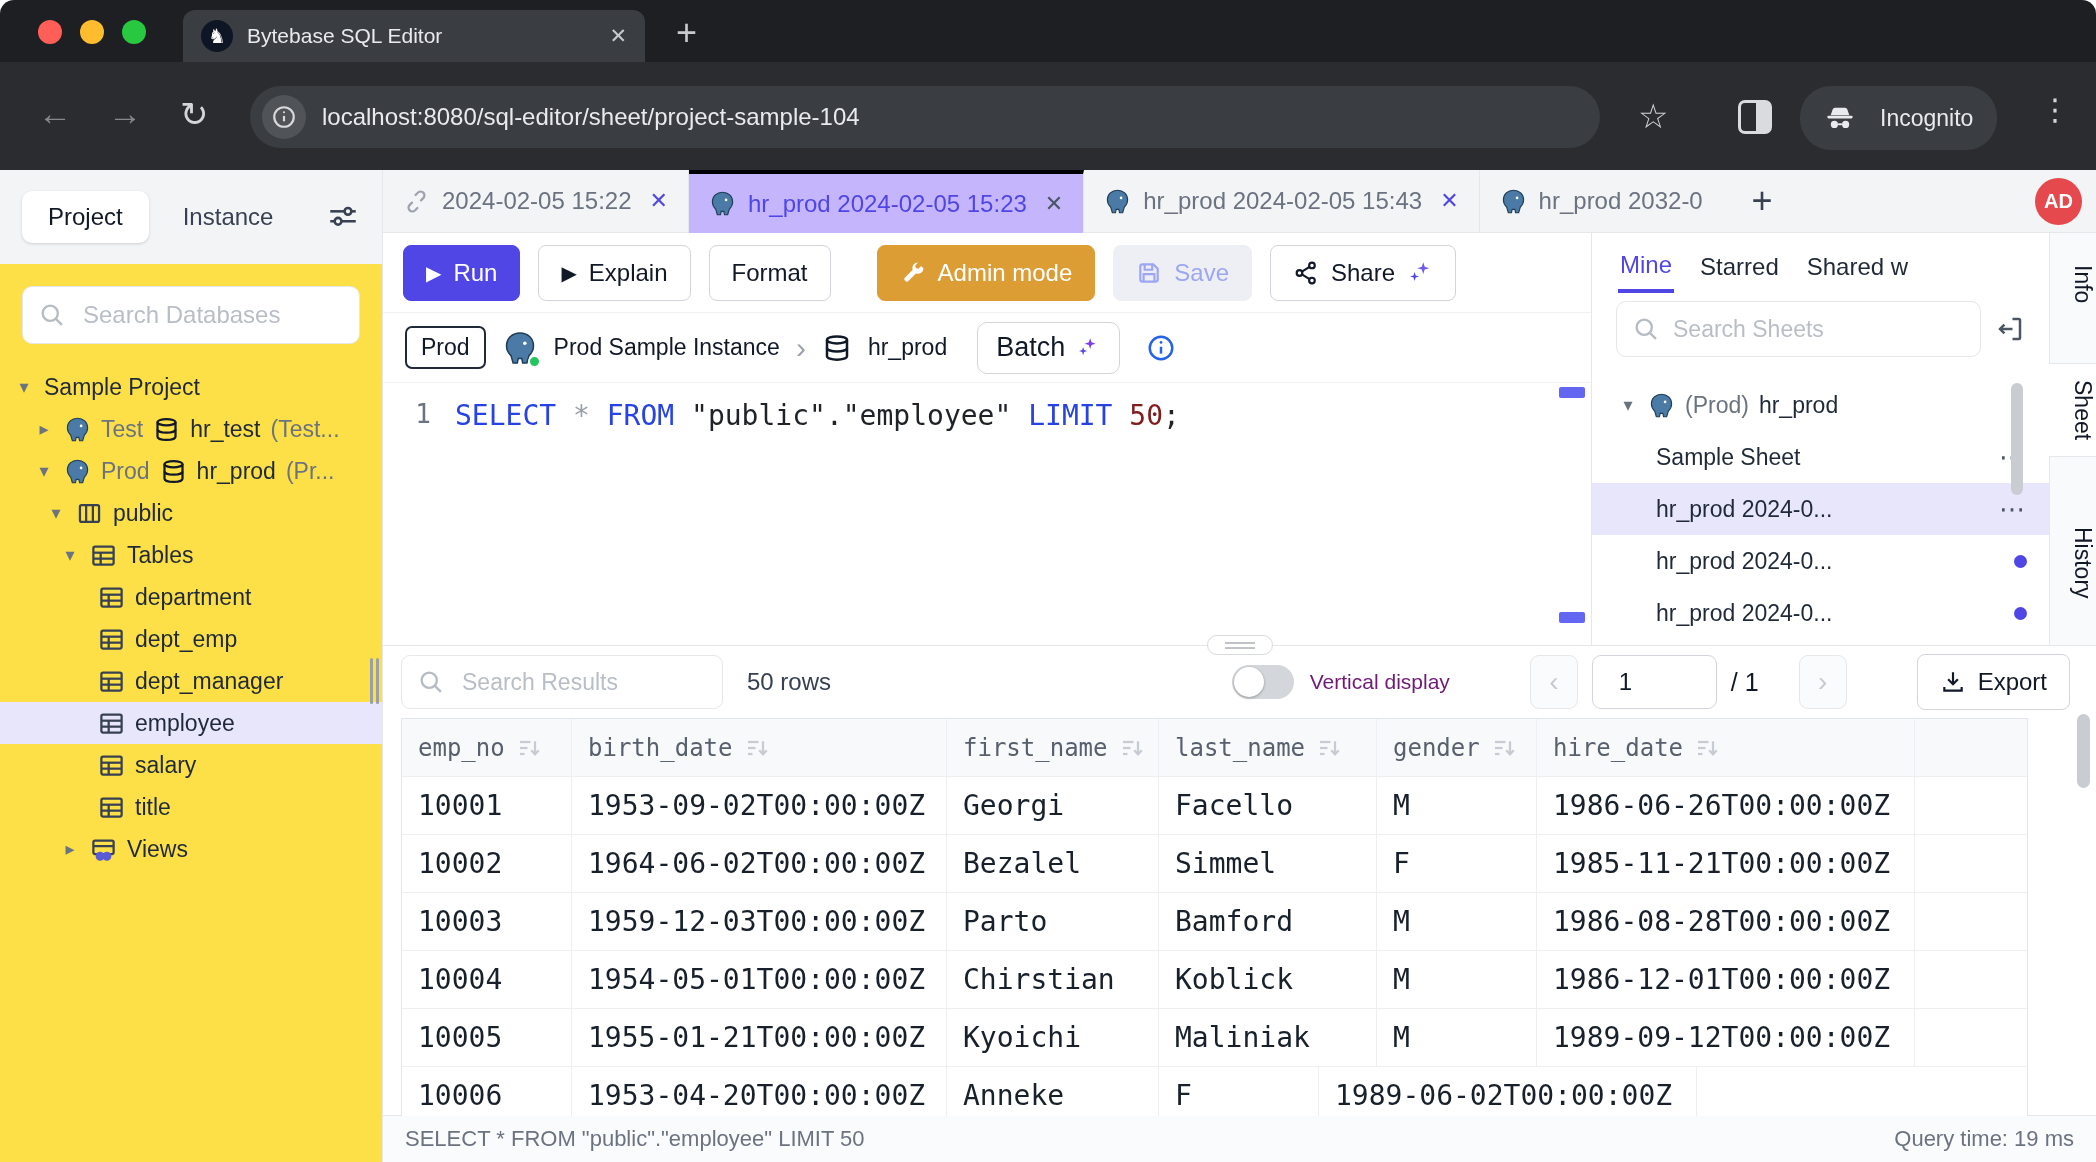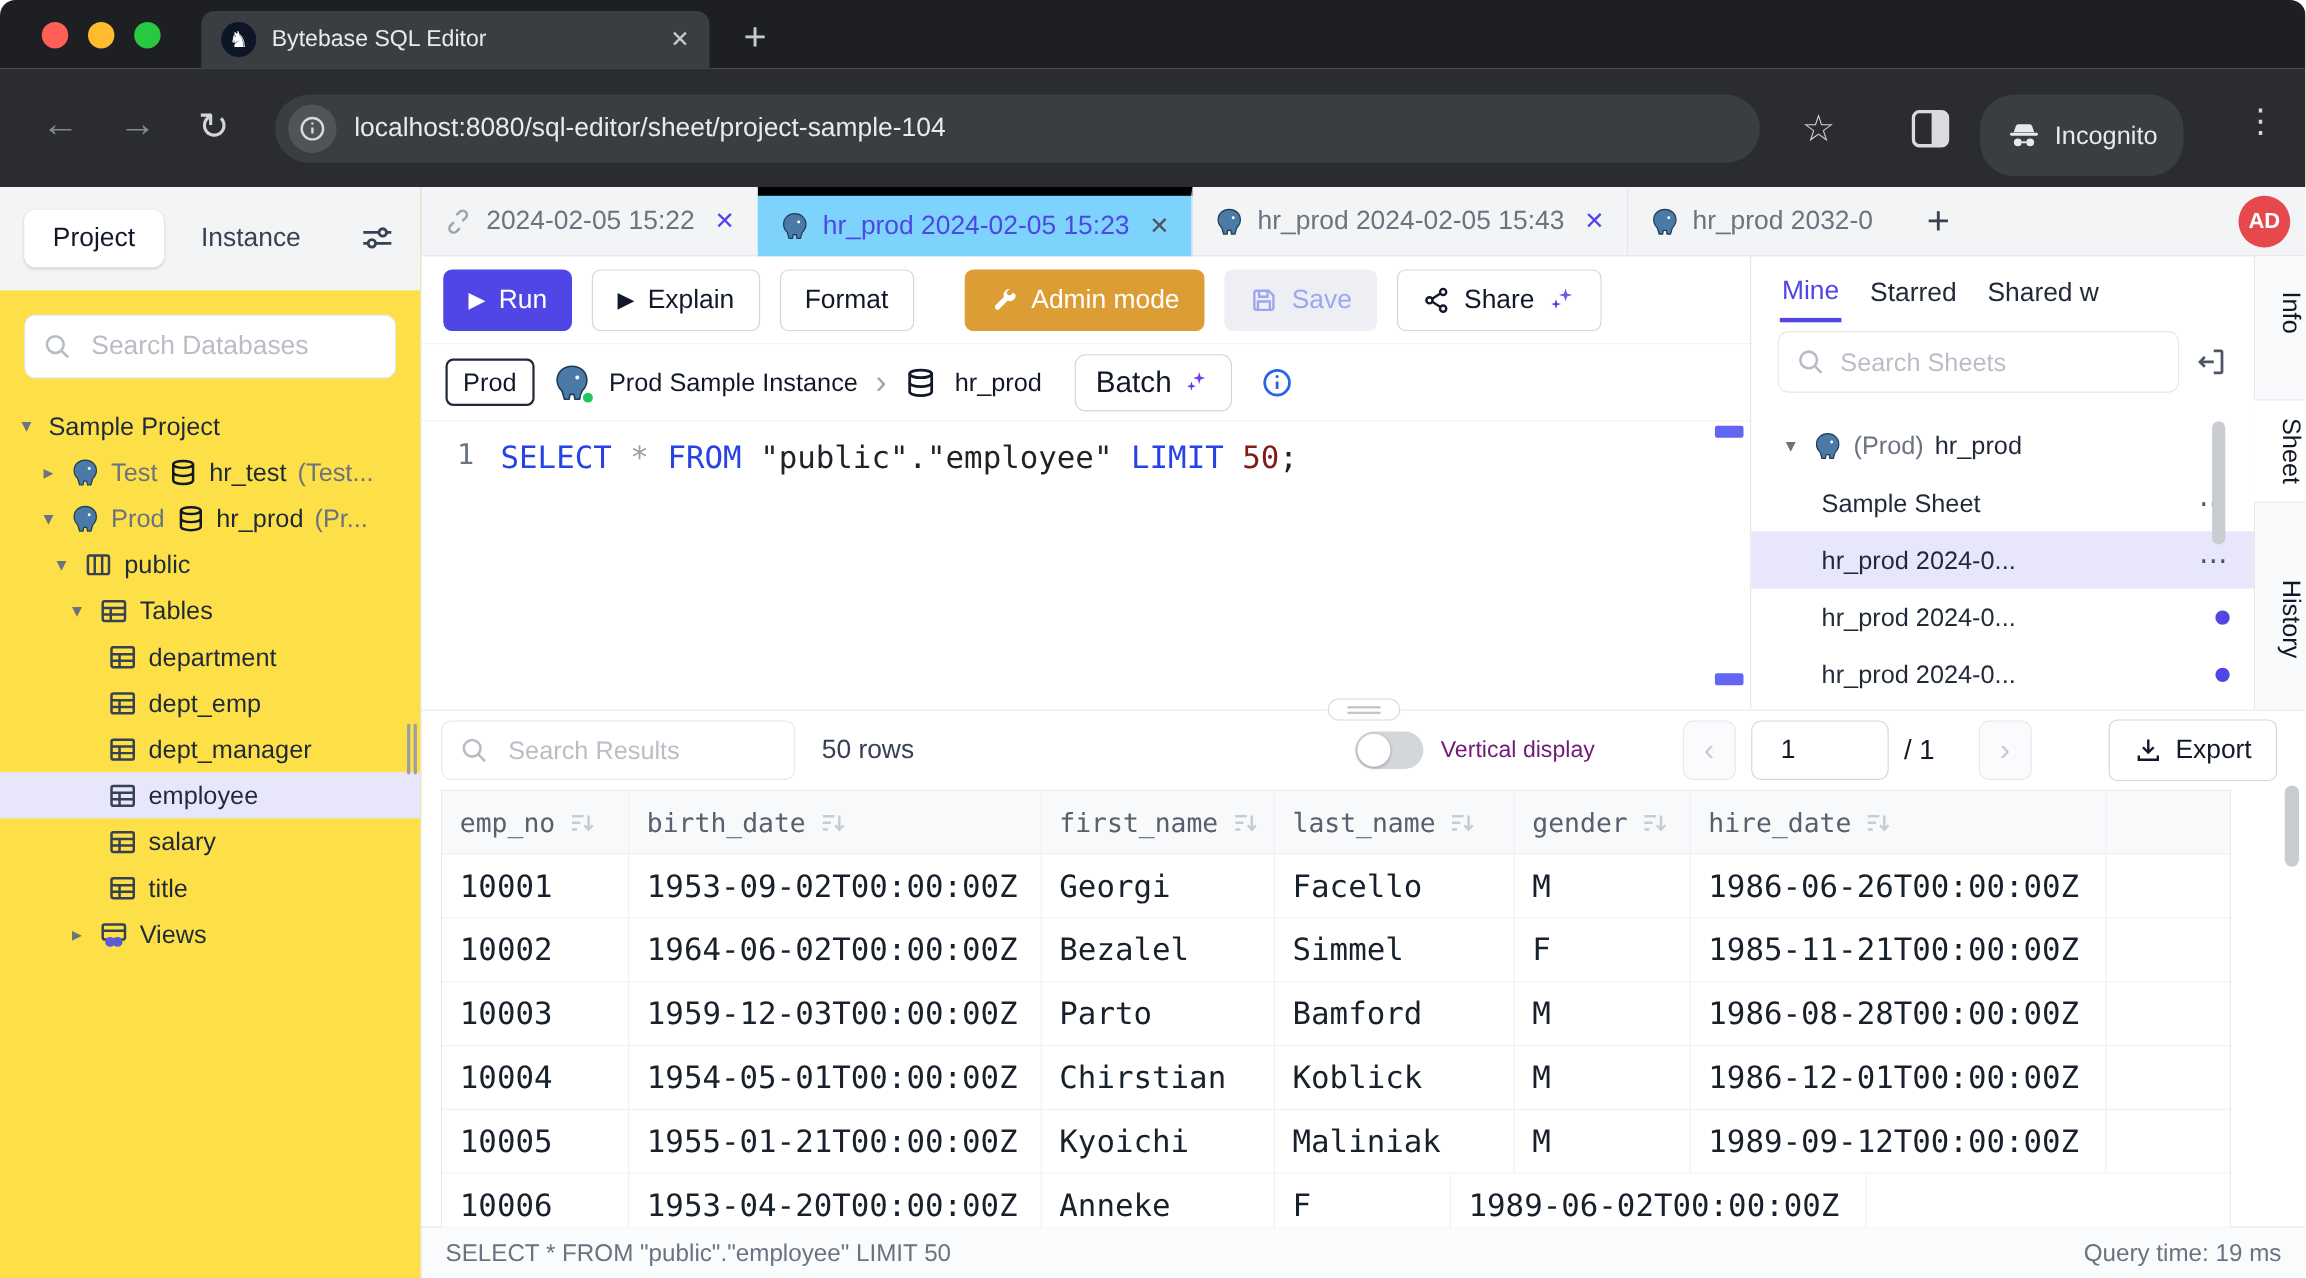--- a/index.html
+++ b/index.html
@@ -19,21 +19,21 @@
   .urlbar{height:108px;background:#2a2c30;position:relative;display:flex;align-items:center;}
   .nav-ico{font-size:34px;color:#85888c;position:absolute;top:32px;}
   .nav-back{left:38px;} .nav-fwd{left:108px;}
   .nav-reload{left:180px;color:#d3d5d7;}
   .urlpill{position:absolute;left:250px;top:24px;width:1350px;height:62px;background:#3a3d42;border-radius:31px;display:flex;align-items:center;padding:0 12px;gap:16px;}
   .url-info{width:44px;height:44px;border-radius:50%;background:#505357;color:#d7d9db;display:flex;align-items:center;justify-content:center;flex:none;}
   .url-text{color:#e8eaed;font-size:24px;white-space:nowrap;}
   .star-ico{position:absolute;left:1638px;top:34px;color:#cfd1d4;font-size:34px;}
   .panel-ico{position:absolute;left:1738px;top:38px;width:34px;height:34px;border:3px solid #d9dbdd;border-radius:7px;}
   .panel-ico::after{content:"";position:absolute;right:-1px;top:-1px;width:14px;height:30px;background:#d9dbdd;border-radius:0 4px 4px 0;}
-  .incog{position:absolute;left:1800px;top:24px;height:74px;background:#3a3d42;border-radius:31px;display:flex;align-items:center;gap:12px;padding:0 24px;}
+  .incog{position:absolute;left:1800px;top:24px;height:64px;background:#3a3d42;border-radius:31px;display:flex;align-items:center;gap:24px;padding:0 24px;}
   .incog-label{color:#e8eaed;font-size:23px;}
   .menu-dots{position:absolute;left:2040px;top:30px;color:#d3d5d7;font-size:30px;letter-spacing:2px;}
 
   
   .app{position:absolute;top:170px;left:0;right:0;bottom:0;display:flex;background:#fff;}
   .sidebar{width:383px;flex:none;border-right:1px solid #e5e7eb;background:#fde047;position:relative;overflow:hidden;}
   .main{flex:1;display:flex;flex-direction:column;min-width:0;}
 
   
   .sb-header{height:94px;background:#f3f4f6;display:flex;align-items:center;padding:0 22px;}
@@ -52,21 +52,21 @@
   .dim{color:#6b7280;}
   .ticon{width:27px;height:27px;flex:none;display:inline-flex;}
   .ticon svg{width:100%;height:100%;}
   .sb-handle{position:absolute;right:2px;top:488px;width:10px;height:46px;display:flex;gap:3px;}
   .sb-handle i{width:3px;height:100%;background:#9aa0a6;border-radius:2px;}
 
   
   .tabbar{height:63px;background:#f3f4f6;border-bottom:1px solid #e5e7eb;display:flex;align-items:stretch;flex:none;}
   .etab{display:flex;align-items:center;gap:12px;padding:0 20px;border-right:1px solid #e5e7eb;font-size:24px;color:#6b7280;position:relative;flex:none;overflow:hidden;}
   .etab .elabel{white-space:nowrap;}
-  .etab.active{background:#7dd3fc;color:#4f46e5;border-top:8px solid #000000;margin-bottom:-1px;}
+  .etab.active{background:#c4b5fd;color:#4f46e5;border-top:4px solid #000000;margin-bottom:-1px;}
   .etab .close{color:#4f46e5;font-size:22px;margin-left:6px;}
   .etab.active .close{color:#4b5563;}
   .etab.truncated{width:258px;border-right:none;}
   .eicon{width:27px;height:27px;flex:none;display:inline-flex;}
   .eicon svg{width:100%;height:100%;}
   .plus-tab{font-size:36px;color:#374151;align-self:center;padding:0 14px;font-weight:300;}
   .avatar{width:47px;height:47px;border-radius:50%;background:#e5484d;color:#fff;font-size:20px;font-weight:bold;display:flex;align-items:center;justify-content:center;margin:auto 14px auto auto;flex:none;}
 
   
   .upper{height:412px;display:flex;flex:none;min-width:0;}

